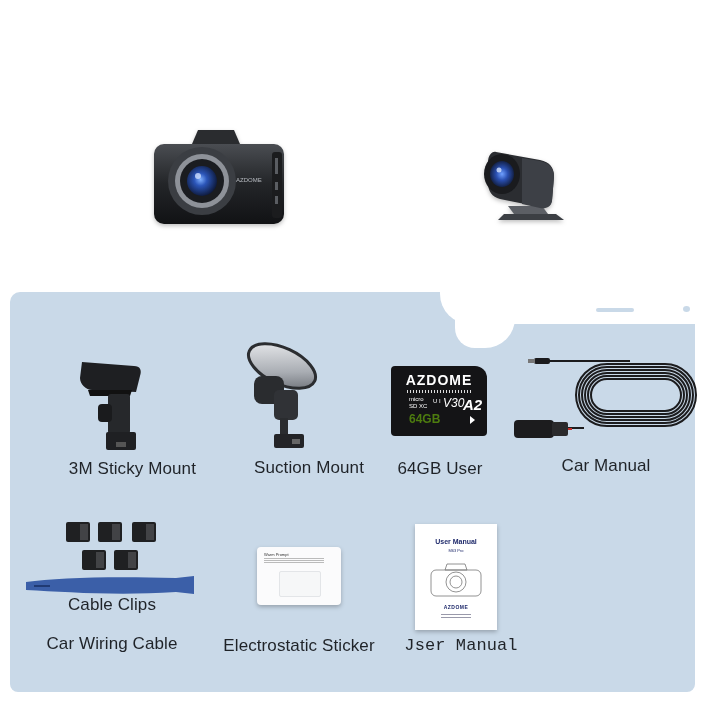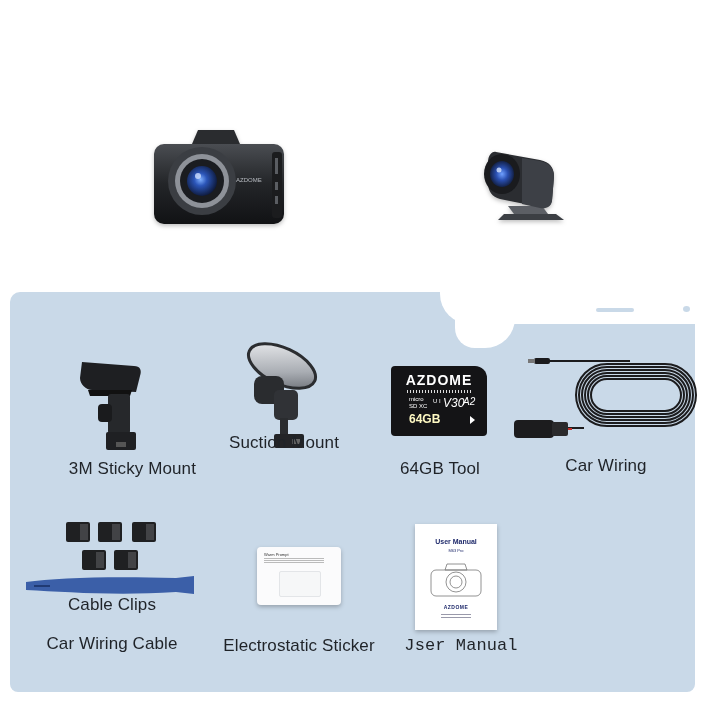--- a/index.html
+++ b/index.html
@@ -91,58 +91,58 @@
       </linearGradient>
     </defs>
     <ellipse cx="42" cy="26" rx="36" ry="18" transform="rotate(25 42 26)" fill="url(#cup)" stroke="#2b2d30" stroke-width="3"></ellipse>
     <rect x="14" y="36" width="30" height="28" rx="8" fill="#2a2c2f"></rect>
     <rect x="34" y="50" width="24" height="30" rx="5" fill="#303236"></rect>
     <rect x="40" y="78" width="8" height="18" fill="#2a2c2f"></rect>
     <rect x="34" y="94" width="30" height="14" rx="2" fill="#232427"></rect>
     <rect x="52" y="99" width="8" height="5" fill="#666"></rect>
   </svg>
 </div>
-<div class="label" style="left:204px;top:433px;width:160px;">Suction Mount</div>
+<div class="label" style="left:204px;top:458px;width:160px;text-align:right;">Suction Mount</div>
 
 <div class="abs" style="left:391px;top:358px;width:96px;height:70px;background:#141416;border-radius:4px 12px 4px 4px;">
   <div style="position:absolute;inset:0;">
     <div style="position:absolute;left:0;right:0;top:6px;text-align:center;color:#fff;font-weight:bold;font-size:14px;letter-spacing:1px;">AZDOME</div>
     <div style="position:absolute;left:16px;right:14px;top:24px;height:3px;background:repeating-linear-gradient(90deg,#ddd 0 1px,transparent 1px 3px);"></div>
     <div style="position:absolute;left:18px;top:30px;color:#fff;font-size:6px;line-height:7px;">
       <span>micro</span><br><span>SD XC</span>
     </div>
     <div style="position:absolute;left:42px;top:32px;color:#fff;font-size:6px;">U I</div>
     <div style="position:absolute;left:52px;top:30px;color:#fff;font-size:12px;font-style:italic;">V30</div>
-    <div style="position:absolute;left:72px;top:30px;color:#fff;font-size:10px;font-style:italic;">A2</div>
-    <div style="position:absolute;left:18px;top:46px;color:#fef9c3;font-weight:bold;font-size:12px;text-align:right;">64GB</div>
+    <div style="position:absolute;left:72px;top:30px;color:#fff;font-size:15px;font-style:italic;font-weight:bold;">A2</div>
+    <div style="position:absolute;left:18px;top:46px;color:#4d7c0f;font-weight:bold;font-size:12px;text-align:right;">64GB</div>
     <div style="position:absolute;right:12px;top:50px;width:0;height:0;border-left:5px solid #fff;border-top:4px solid transparent;border-bottom:4px solid transparent;"></div>
   </div>
 </div>
-<div class="label" style="left:372px;top:459px;width:136px;">64GB Tool</div>
+<div class="label" style="left:372px;top:459px;width:136px;">64GB User</div>
 
 <div class="abs" style="left:510px;top:340px;width:196px;height:100px;">
   <svg width="196" height="100" viewBox="0 0 196 100">
     <rect x="24" y="10" width="16" height="6" rx="2" fill="#1b1b1d"></rect>
     <rect x="18" y="11" width="7" height="4" fill="#777"></rect>
     <path d="M40 13 h80" stroke="#1b1b1d" stroke-width="2" fill="none"></path>
     <g fill="none" stroke="#1c1c1e" stroke-width="2">
       <rect x="66" y="16" width="120" height="62" rx="31"></rect>
       <rect x="69" y="19" width="114" height="56" rx="28"></rect>
       <rect x="72" y="22" width="108" height="50" rx="25"></rect>
       <rect x="75" y="25" width="102" height="44" rx="22"></rect>
       <rect x="78" y="28" width="96" height="38" rx="19"></rect>
       <rect x="81" y="31" width="90" height="32" rx="16"></rect>
     </g>
     <path d="M56 80 h18" stroke="#1c1c1e" stroke-width="2"></path>
     <rect x="4" y="72" width="40" height="18" rx="4" fill="#1c1c1e"></rect>
     <rect x="42" y="74" width="16" height="14" rx="2" fill="#2a2a2c"></rect>
     <line x1="58" y1="81" x2="62" y2="81" stroke="#c4302b" stroke-width="2"></line>
   </svg>
 </div>
-<div class="label" style="left:538px;top:456px;width:136px;">Car Wiring</div>
+<div class="label" style="left:538px;top:456px;width:136px;">Car Manual</div>
 
 <div class="abs" style="left:24px;top:510px;width:176px;height:88px;">
   <svg width="176" height="88" viewBox="0 0 176 88">
     <g fill="#1f2022">
       <rect x="42" y="4" width="24" height="20" rx="2"></rect>
         <rect x="74" y="4" width="24" height="20" rx="2"></rect>
         <rect x="108" y="4" width="24" height="20" rx="2"></rect>
       <rect x="58" y="32" width="24" height="20" rx="2"></rect>
         <rect x="90" y="32" width="24" height="20" rx="2"></rect>
     </g>

